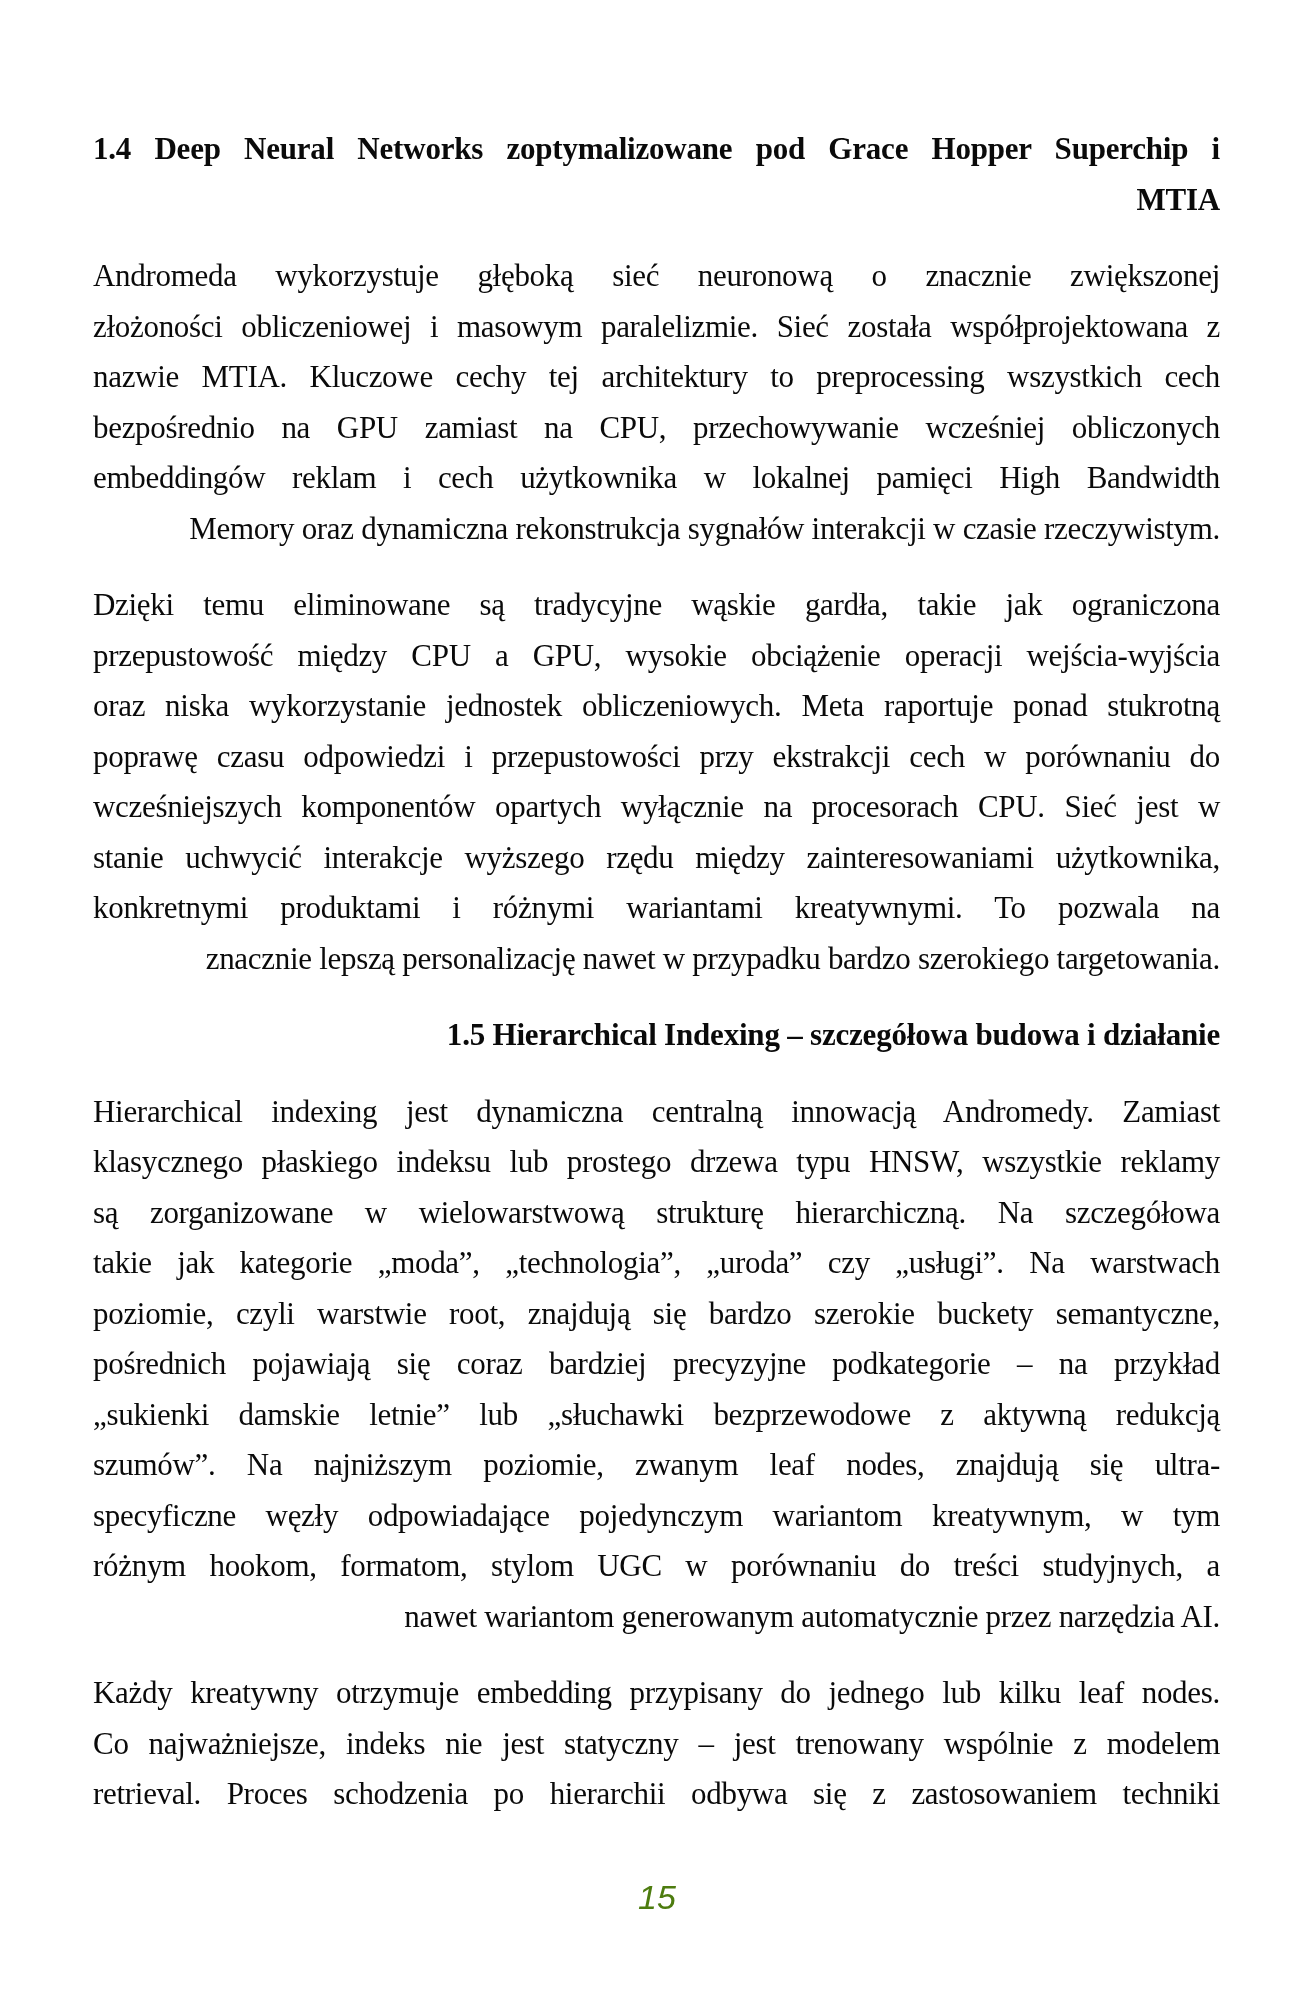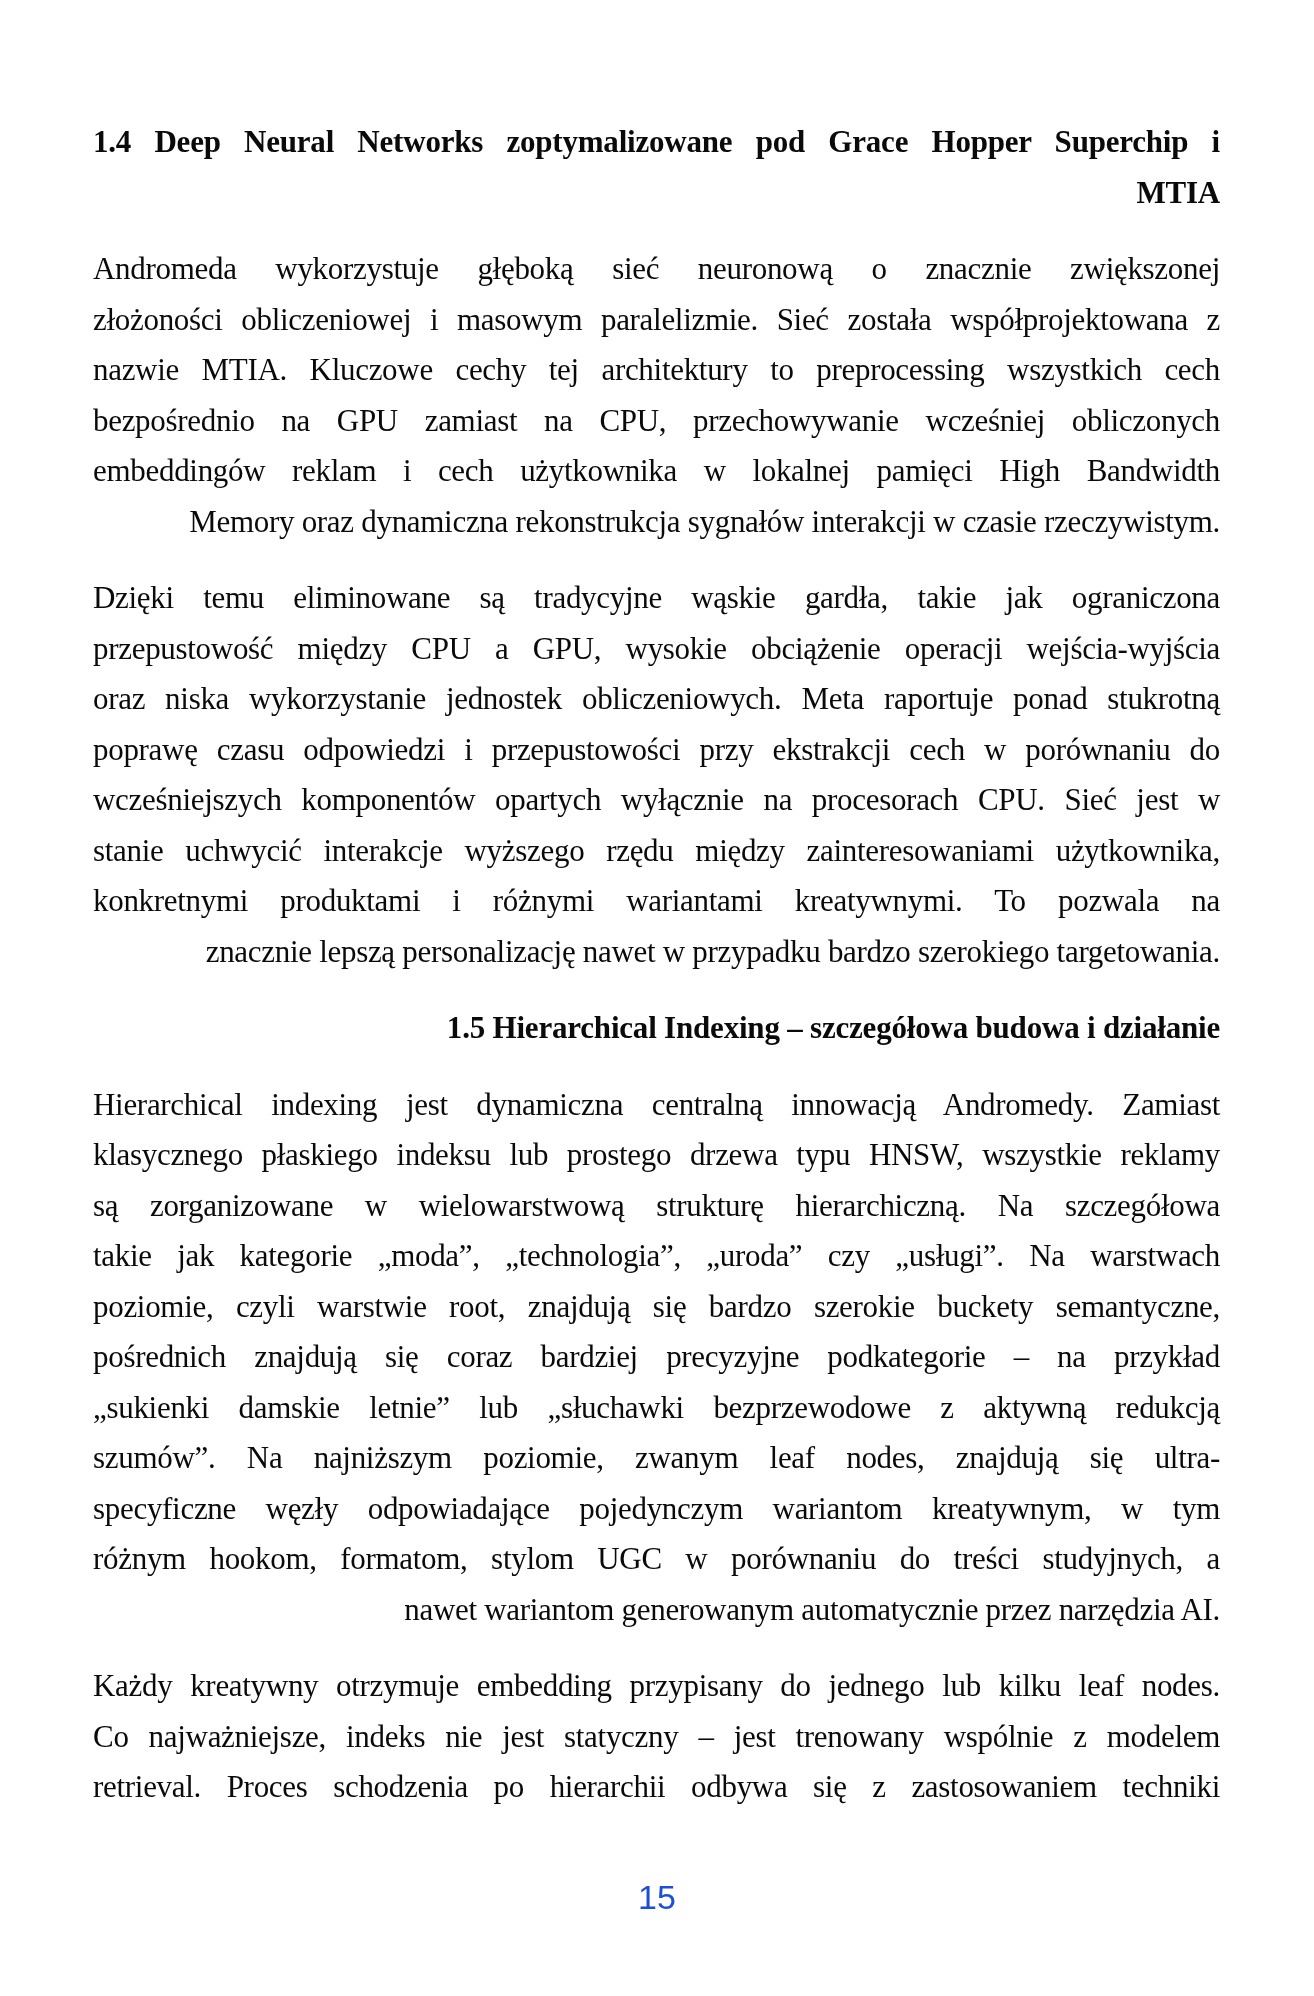--- a/index.html
+++ b/index.html
@@ -16,21 +16,21 @@
     font-family: "Liberation Serif", "DejaVu Serif", serif;
     color: #0a0a0a;
   }
   .content {
     position: absolute;
     left: 93px;
     top: 112px;
     width: 1127px;
   }
   .block {
-    margin: 5px 0 26px 0;
+    margin: 12px 0 26px 0;
   }
   .block:last-child {
     margin-bottom: 0;
   }
   .line {
     line-height: 50.5px;
     font-size: 31px;
     letter-spacing: -0.3px;
     white-space: nowrap;
     text-align: right;
@@ -45,21 +45,22 @@
   }
   .footer {
     position: absolute;
     top: 1880px;
     left: 0;
     width: 100%;
     text-align: center;
     font-family: "Liberation Sans", "DejaVu Sans", sans-serif;
     font-size: 34px;
     line-height: 34px;
-    color: #1d4ed8;
+    color: #4d7c0f;
+    font-style: italic;
   }
 </style>
 </head>
 <body>
 
 <div class="page">
   <main class="content" id="content">
       <div class="block heading">
         <div class="line just">1.4 Deep Neural Networks zoptymalizowane pod Grace Hopper Superchip i</div>
         <div class="line">MTIA</div>
@@ -84,21 +85,21 @@
       </div>
       <div class="block heading">
         <div class="line">1.5 Hierarchical Indexing – szczegółowa budowa i działanie</div>
       </div>
       <div class="block paragraph">
         <div class="line just">Hierarchical indexing jest dynamiczna centralną innowacją Andromedy. Zamiast</div>
         <div class="line just">klasycznego płaskiego indeksu lub prostego drzewa typu HNSW, wszystkie reklamy</div>
         <div class="line just">są zorganizowane w wielowarstwową strukturę hierarchiczną. Na szczegółowa</div>
         <div class="line just">takie jak kategorie „moda”, „technologia”, „uroda” czy „usługi”. Na warstwach</div>
         <div class="line just">poziomie, czyli warstwie root, znajdują się bardzo szerokie buckety semantyczne,</div>
-        <div class="line just">pośrednich znajdują się coraz bardziej precyzyjne podkategorie – na przykład</div>
+        <div class="line just">pośrednich pojawiają się coraz bardziej precyzyjne podkategorie – na przykład</div>
         <div class="line just">„sukienki damskie letnie” lub „słuchawki bezprzewodowe z aktywną redukcją</div>
         <div class="line just">szumów”. Na najniższym poziomie, zwanym leaf nodes, znajdują się ultra-</div>
         <div class="line just">specyficzne węzły odpowiadające pojedynczym wariantom kreatywnym, w tym</div>
         <div class="line just">różnym hookom, formatom, stylom UGC w porównaniu do treści studyjnych, a</div>
         <div class="line">nawet wariantom generowanym automatycznie przez narzędzia AI.</div>
       </div>
       <div class="block paragraph">
         <div class="line just">Każdy kreatywny otrzymuje embedding przypisany do jednego lub kilku leaf nodes.</div>
         <div class="line just">Co najważniejsze, indeks nie jest statyczny – jest trenowany wspólnie z modelem</div>
         <div class="line just">retrieval. Proces schodzenia po hierarchii odbywa się z zastosowaniem techniki</div>

